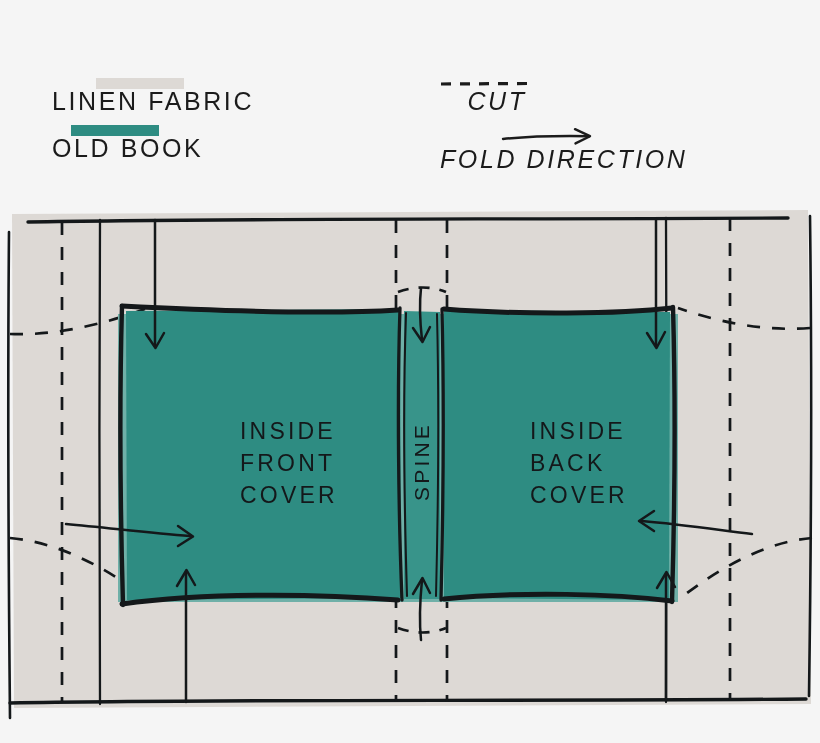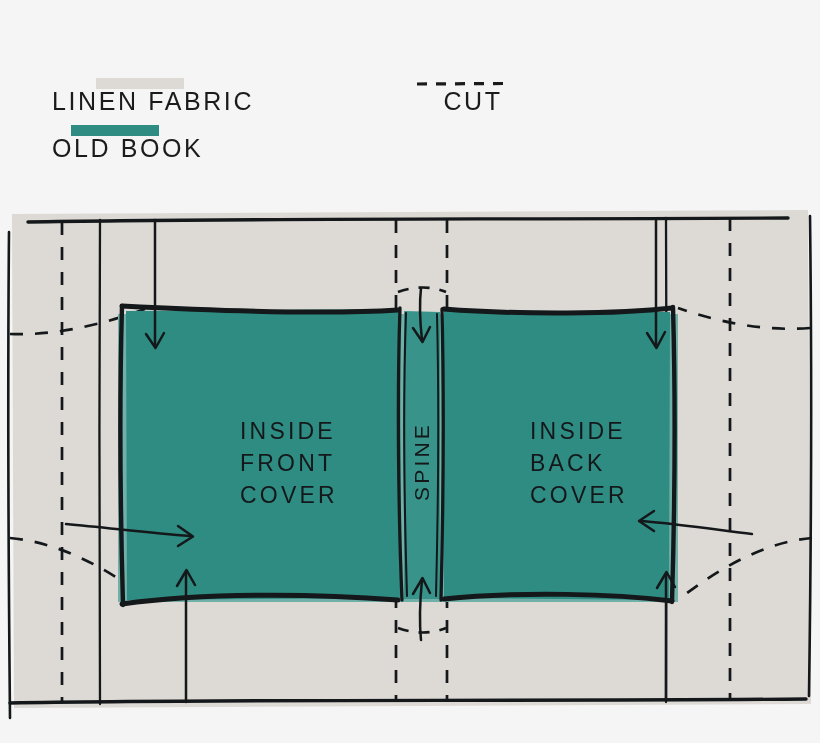--- a/index.html
+++ b/index.html
@@ -25,21 +25,21 @@
   }
   .legend-row {
     position: absolute;
     display: flex;
     align-items: center;
     flex-direction: column;
   }
   .legend-row.r1 { top: 0px; }
   .legend-row.r2 { top: 47px; }
   .legend-col-left  { left: 52px; }
-  .legend-col-right { left: 416px; }
+  .legend-col-right { left: 440px; font-style: italic; }
 
   .swatch {
     width: 88px;
     height: 11px;
     margin-right: 26px;
     flex: none;
   }
   .swatch.linen { background: #ddd9d5; }
   .swatch.book  { background: #2e8c82; }
 
@@ -106,20 +106,27 @@
     <span class="legend-label">OLD BOOK</span>
   </div>
 
   <div class="legend-row r1 legend-col-right">
     <svg class="swatch-dash" viewBox="0 0 88 11">
       <path d="M1 6 L87 5.5" stroke="#1b1b1b" stroke-width="3.2" fill="none" stroke-dasharray="10 9" stroke-linecap="butt"></path>
     </svg>
     <span class="legend-label">CUT</span>
   </div>
 
+  <div class="legend-row r2 legend-col-right">
+    <svg class="swatch-arrow" viewBox="0 0 100 22">
+      <path d="M2 14 C 26 11.5, 54 10.6, 88 11.2" stroke="#1b1b1b" stroke-width="2.4" fill="none" stroke-linecap="round"></path>
+      <path d="M74 4.2 L89 11.2 L74.5 18.4" stroke="#1b1b1b" stroke-width="2.4" fill="none" stroke-linecap="round" stroke-linejoin="round"></path>
+    </svg>
+    <span class="legend-label">FOLD DIRECTION</span>
+  </div>
 
 </div>
 
 <div id="diagram">
 <svg width="820" height="530" viewBox="0 0 820 530" xmlns="http://www.w3.org/2000/svg">
 
   <g>
     <path d="M12 18 L808 14 L811 508 L14 512 Z" fill="#ddd9d5"></path>
   </g>
 

